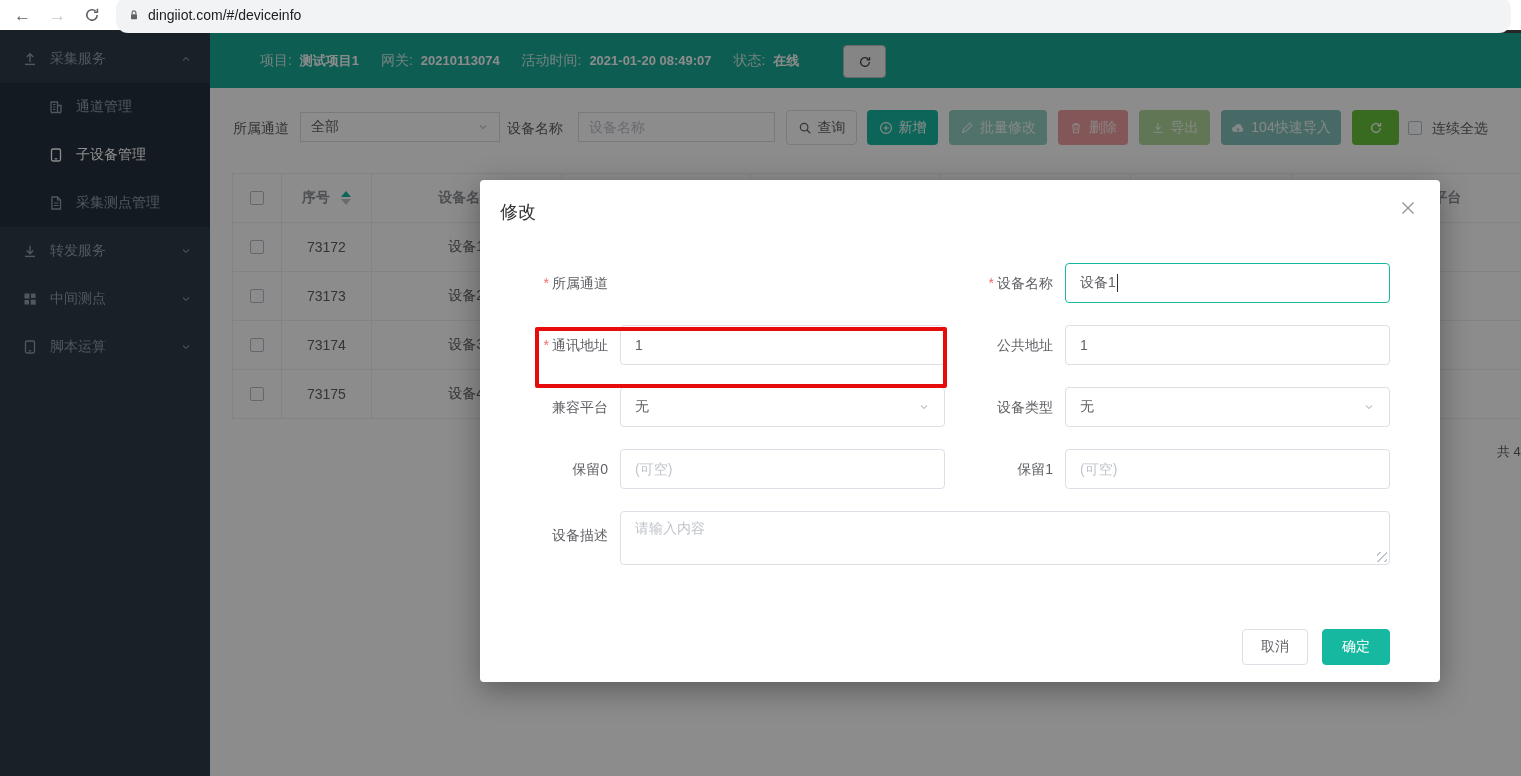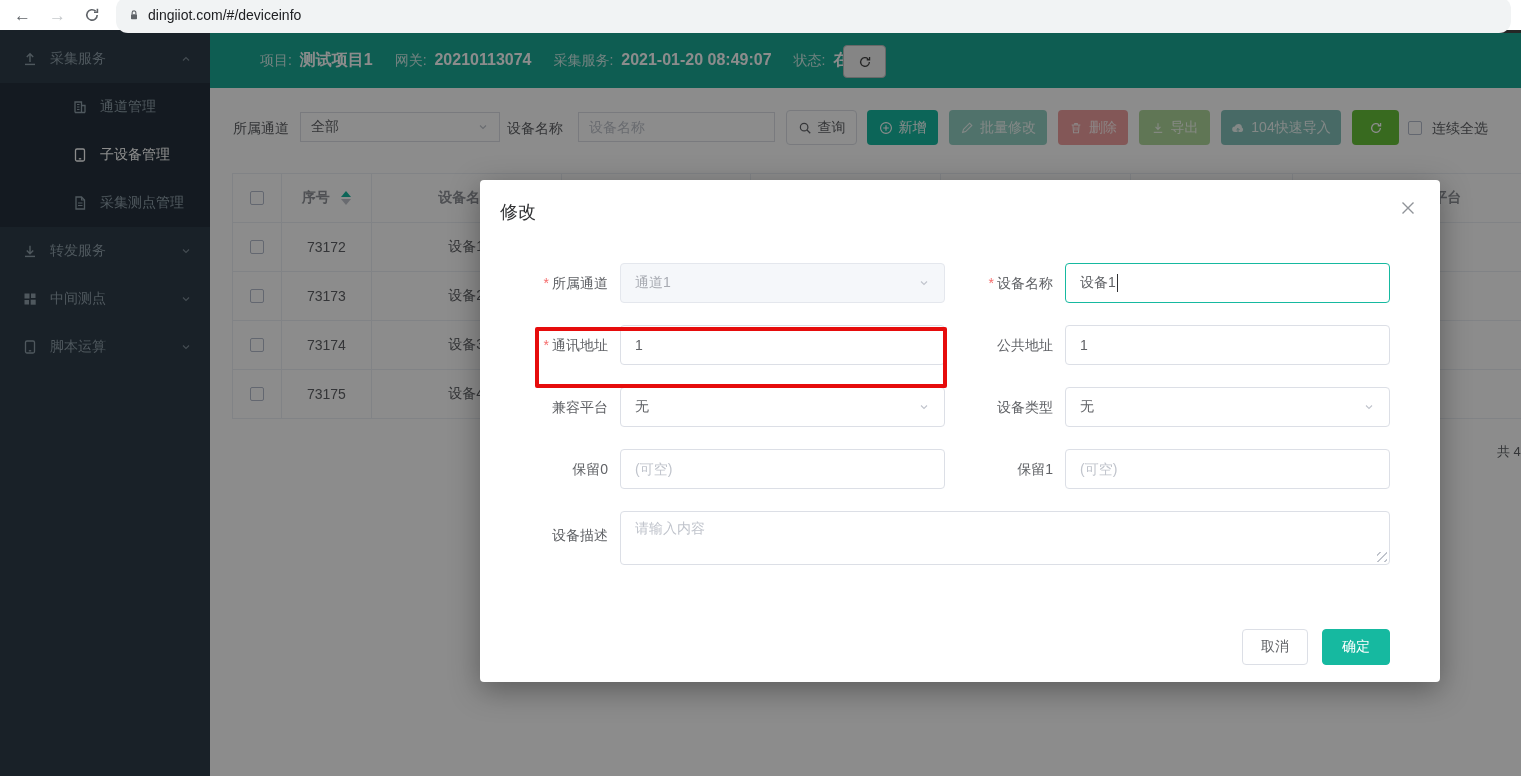--- a/index.html
+++ b/index.html
@@ -20,34 +20,34 @@
   
   .page { position:absolute; left:0; top:30px; width:1521px; height:746px; background:#fff; overflow:hidden; }
 
   
   .sidebar { position:absolute; left:0; top:0; width:210px; height:746px; background:#2e3d49;
     padding-top:5px; color:#90a0ab; }
   .s-item { height:48px; display:flex; align-items:center; padding-left:22px; font-size:14px; cursor:pointer; }
   .s-item .lbl { margin-left:12px; flex:1; }
   .s-item .chev { margin-right:18px; color:#7c8b96; }
   .submenu { background:#25313c; }
-  .submenu .s-item { padding-left:72px; }
+  .submenu .s-item { padding-left:48px; }
   .s-item.active { color:#ffffff; }
   .ic16 { width:16px; height:16px; flex:none; }
   .ic14 { width:14px; height:14px; flex:none; }
   .ic12 { width:12px; height:12px; flex:none; }
 
   
   .main { position:absolute; left:210px; top:0; width:1311px; height:746px; background:#fff; overflow:hidden; }
   .top-strip { position:absolute; left:0; top:0; width:100%; height:3px; background:#454545; }
   .gwbar { position:absolute; left:0; top:3px; width:100%; height:55px; background:#1ba995;
     display:flex; align-items:center; padding-left:50px; font-size:14px; }
   .gw-pair { margin-right:22px; white-space:nowrap; }
   .gw-pair .k { color:rgba(255,255,255,.78);text-align:center; }
-  .gw-pair .v { color:#ffffff; font-weight:bold; font-size:16px; margin-left:4px; }
+  .gw-pair .v { color:#ffffff; font-weight:bold; font-size:13px; margin-left:4px; }
   .gw-refresh { position:absolute; left:633px; top:12px; width:43px; height:33px; background:#f2f2f2;
     border:1px solid #bdbdbd; border-radius:4px; display:flex; align-items:center; justify-content:center;
     color:#444; cursor:pointer; }
 
   
   .tb-label { position:absolute; top:90px; font-size:14px; color:#606266; white-space:nowrap; }
   .tb-input, .tb-select { position:absolute; top:82px; height:30px; border:1px solid #dcdfe6;
     border-radius:0; background:#fff; font-size:14px; color:#606266;
     display:flex; align-items:center; padding:0 10px; }
   .tb-select { justify-content:space-between; }
@@ -215,21 +215,21 @@
       <div class="gwbar">
         <span class="gw-pair">
           <span class="k">项目:</span>
           <span class="v">测试项目1</span>
         </span>
         <span class="gw-pair">
           <span class="k">网关:</span>
           <span class="v">20210113074</span>
         </span>
         <span class="gw-pair">
-          <span class="k">采集服务:</span>
+          <span class="k">活动时间:</span>
           <span class="v">2021-01-20 08:49:07</span>
         </span>
         <span class="gw-pair">
           <span class="k">状态:</span>
           <span class="v">在线</span>
         </span>
         <button class="gw-refresh">
           <svg class="ic14" viewBox="0 0 16 16">
             <path d="M13 8a5 5 0 1 1-1.5-3.6" fill="none" stroke="currentColor" stroke-width="1.5"></path>
             <path d="M13.2 2.2v3.2H10" fill="none" stroke="currentColor" stroke-width="1.5"></path>
@@ -379,26 +379,20 @@
 
   <div class="modal">
     <div class="m-title">修改</div>
     <svg class="m-close" viewBox="0 0 16 16">
       <path d="M2.5 2.5l11 11M13.5 2.5l-11 11" stroke="currentColor" stroke-width="1.4"></path>
     </svg>
 
     <div class="f-label" style="left:0;top:95px">
       <span class="req">*</span><span>所属通道</span>
     </div>
-    <div class="f-box f-select f-disabled" style="left:140px;top:83px;width:325px">
-      <span>通道1</span>
-      <svg class="ic12" style="color:#c0c4cc" viewBox="0 0 16 16">
-        <path d="M4 6l4 4 4-4" fill="none" stroke="currentColor" stroke-width="1.5"></path>
-      </svg>
-    </div>
     <div class="f-label" style="left:445px;top:95px">
       <span class="req">*</span><span>设备名称</span>
     </div>
     <div class="f-box f-focused" style="left:585px;top:83px;width:325px">
       <span>设备1</span>
       <span class="text-caret"></span>
     </div>
 
     <div class="f-label" style="left:0;top:157px">
       <span class="req">*</span><span>通讯地址</span>

